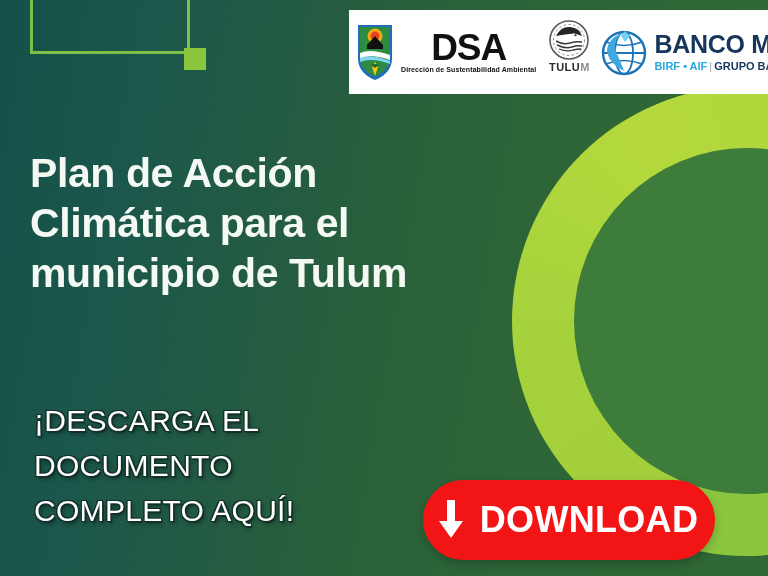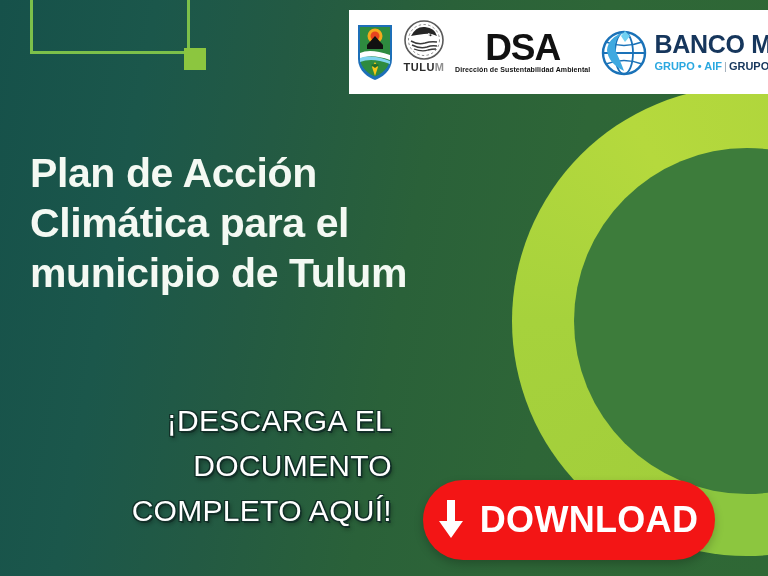--- a/index.html
+++ b/index.html
@@ -172,24 +172,24 @@
     font-weight: bold;
     line-height: 1.22;
     letter-spacing: -0.4px;
     white-space: pre-line;
     margin-top: 20px;
   }
 
   
   .cta-text {
     position: absolute;
-    left: 12px;
+    left: 34px;
     top: 398px;
     width: 380px;
-    text-align: right;
+    text-align: left;
     color: #ffffff;
     font-size: 30px;
     line-height: 1.5;
     letter-spacing: 0.3px;
     white-space: pre-line;
     text-shadow:
       1.6px 1.6px 0 #123028,
       -1.2px 1.2px 0 #123028,
       1.2px -1.2px 0 #123028,
       -1.2px -1.2px 0 #123028,
@@ -251,56 +251,56 @@
           <path d="M12 24 l8 -9 l8 9 Z" fill="#111"></path>
           <rect x="12" y="24" width="16" height="4" fill="#111"></rect>
           <path d="M5 32 q10 -5 30 2 v5 q-20 -7 -30 -1 Z" fill="#ffffff"></path>
           <path d="M5 37 q12 -4 30 3 v3 q-18 -7 -30 -2 Z" fill="#7fd4ef"></path>
           <path d="M20 41 l3 5 l-3 9 l-3 -9 Z" fill="#f5c518"></path>
           <path d="M16 44 q4 -2 8 0 l-4 3 Z" fill="#1e6b2a"></path>
         </svg>
       </span>
     </div>
 
+    <div class="logo-item dsa-wrap">
+      <span class="dsa-main">DSA</span>
+      <span class="dsa-sub">Dirección de Sustentabilidad Ambiental</span>
+    </div>
+
     <div class="logo-item">
       <span class="seal-wrap">
         <svg class="seal-circle" viewBox="0 0 40 40" width="40" height="40">
           <circle cx="20" cy="20" r="19" fill="none" stroke="#5a5a5a" stroke-width="1.6"></circle>
           <circle cx="20" cy="20" r="15.5" fill="none" stroke="#8a8a8a" stroke-width="1" stroke-dasharray="2.4 2.4"></circle>
           <path d="M7 16 q5 -10 14 -9 q10 1 12 9 q-6 -3 -13 -2 q-8 1 -13 2 Z" fill="#262626"></path>
           <path d="M24 13 q5 1 6 4 q-3 -2 -6 -1 Z" fill="#eaeaea"></path>
           <circle cx="26.5" cy="15.2" r="1" fill="#262626"></circle>
           <path d="M7 21 q7 4 14 2 q6 -2 12 -1" fill="none" stroke="#3a3a3a" stroke-width="1.5"></path>
           <path d="M8 25 q8 4 15 2 q5 -2 10 -1" fill="none" stroke="#3a3a3a" stroke-width="1.5"></path>
           <path d="M10 29 q8 3 14 1 q4 -1 8 -1" fill="none" stroke="#3a3a3a" stroke-width="1.3"></path>
         </svg>
         <span class="seal-label"><span>TULU</span><span class="m-accent">M</span></span>
       </span>
     </div>
 
-    <div class="logo-item dsa-wrap">
-      <span class="dsa-main">DSA</span>
-      <span class="dsa-sub">Dirección de Sustentabilidad Ambiental</span>
-    </div>
-
     <div class="logo-item wb-wrap">
       <span class="wb-globe">
         <svg viewBox="0 0 48 48" width="48" height="48">
           <circle cx="24" cy="25" r="21" fill="none" stroke="#1a72b8" stroke-width="2.4"></circle>
           <ellipse cx="24" cy="25" rx="9" ry="21" fill="none" stroke="#1a72b8" stroke-width="1.8"></ellipse>
           <line x1="3" y1="25" x2="45" y2="25" stroke="#1a72b8" stroke-width="1.8"></line>
           <path d="M6 14 q18 7 36 0" fill="none" stroke="#1a72b8" stroke-width="1.6"></path>
           <path d="M6 36 q18 -7 36 0" fill="none" stroke="#1a72b8" stroke-width="1.6"></path>
           <path d="M24 4 q-13 9 -7 22 q5 11 7 17 q-16 -8 -17 -21 Q8 10 24 4 Z" fill="#3fa9e0"></path>
           <path d="M25 3 l5 5 l-5 6 l-4 -6 Z" fill="#6fd0f2"></path>
         </svg>
       </span>
       <span class="wb-text">
         <span class="wb-main">BANCO MUNDIAL</span>
-        <span class="wb-sub"><span class="birf">GRUPO • AIF</span><span class="bar">|</span><span>GRUPO BANCO MUNDIAL</span></span>
+        <span class="wb-sub"><span class="birf">BIRF • AIF</span><span class="bar">|</span><span>GRUPO BANCO MUNDIAL</span></span>
       </span>
     </div>
   </div>
 
   <h1 class="headline">Plan de Acción
 Climática para el
 municipio de Tulum</h1>
 
   <div class="cta-text">¡DESCARGA EL
 DOCUMENTO

